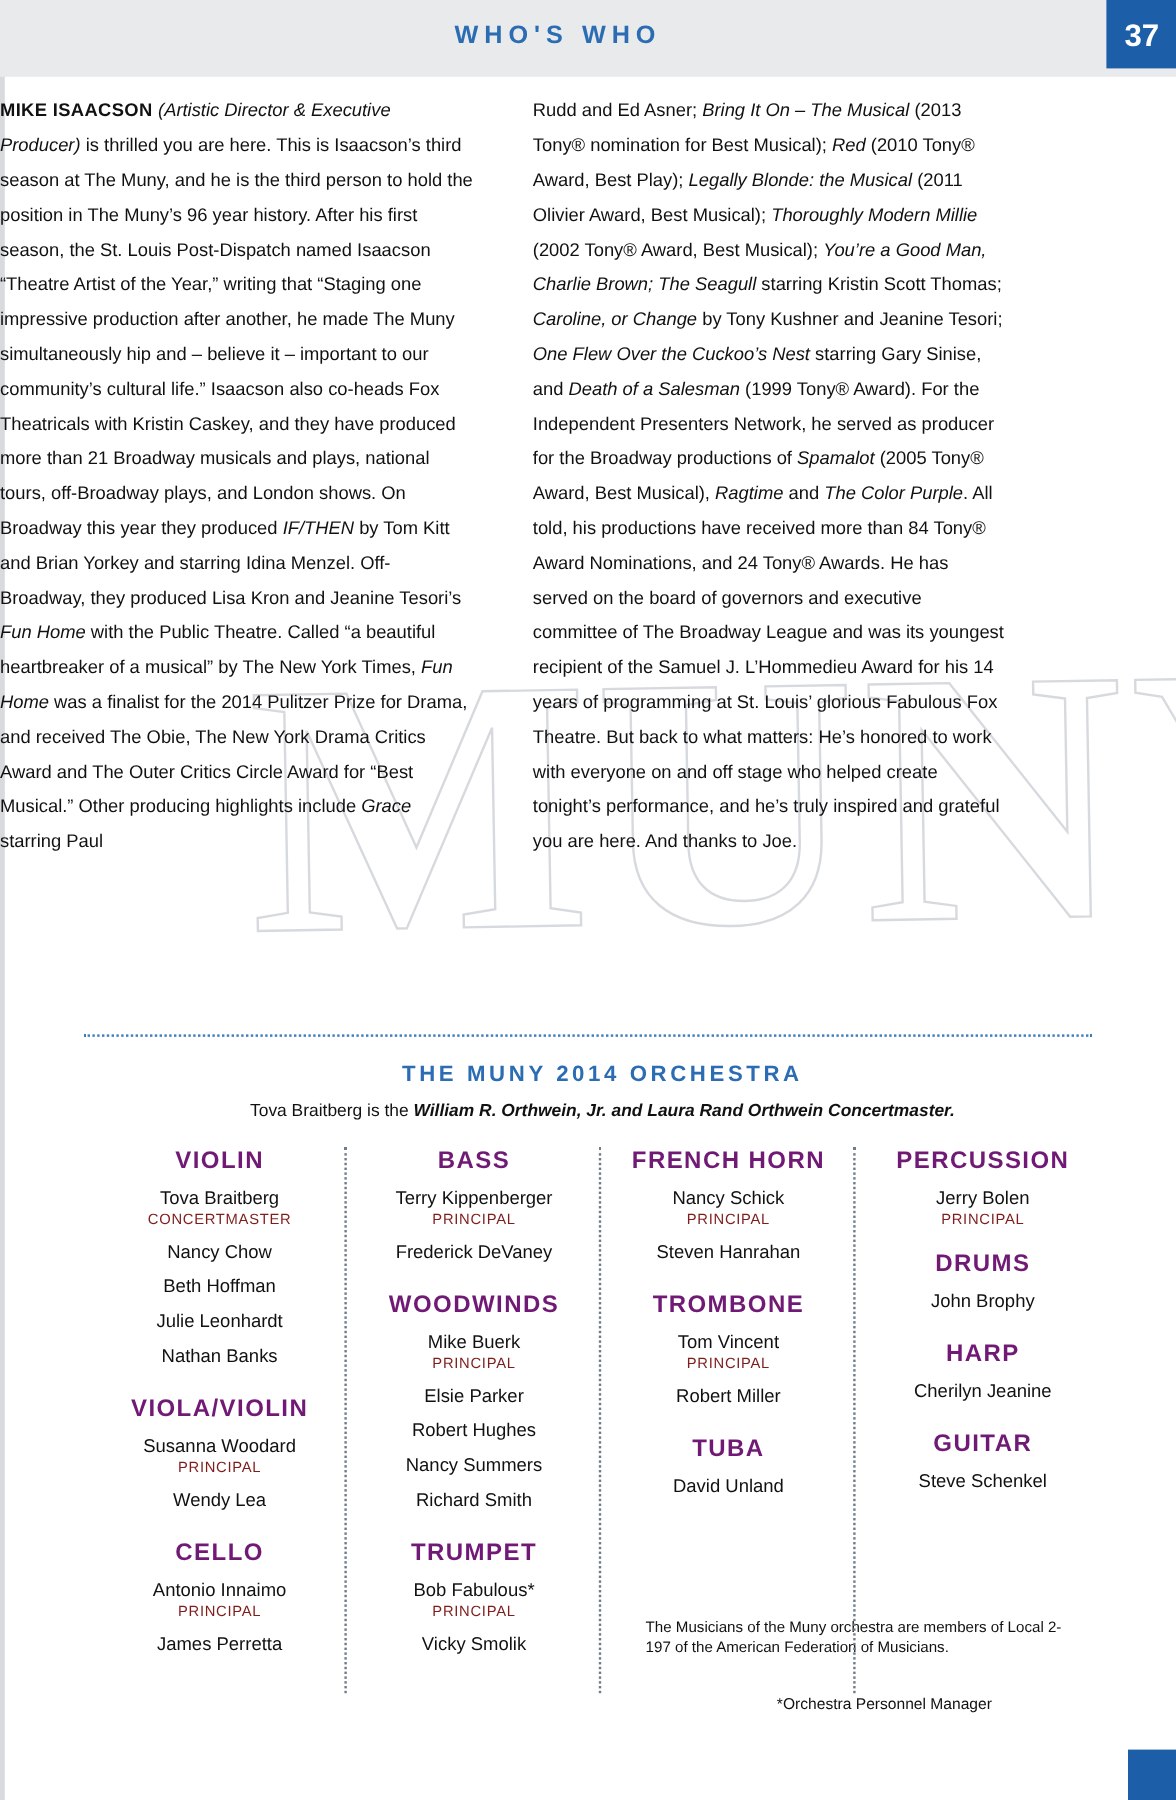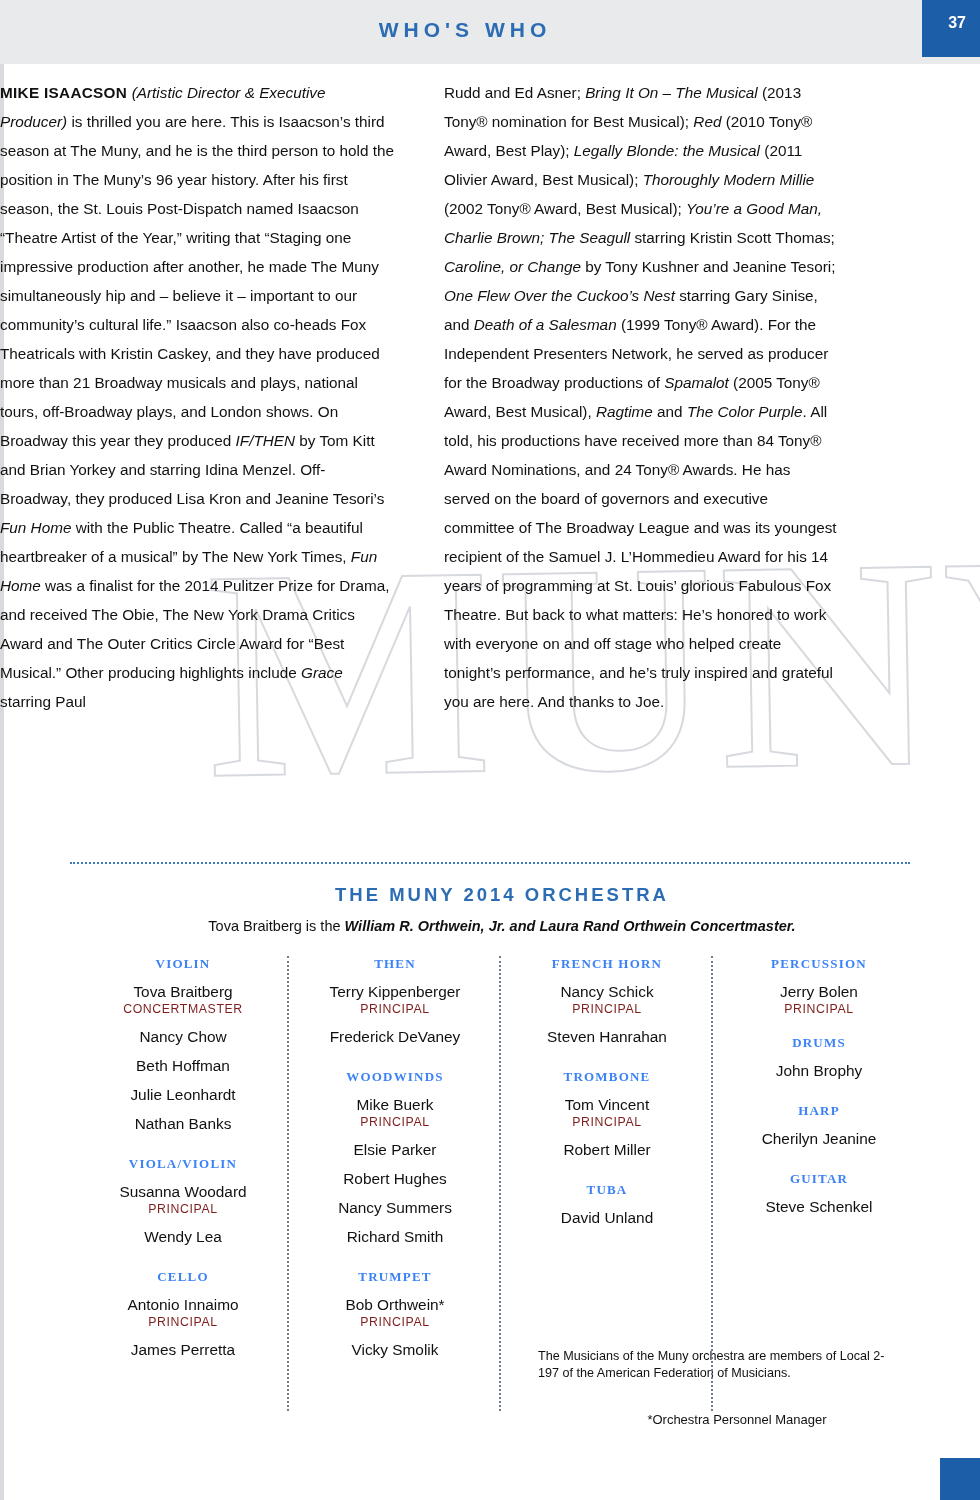--- a/index.html
+++ b/index.html
@@ -40,21 +40,21 @@
     top: 0;
     right: 0;
     width: 58px;
     height: 57px;
     background: #1c5fa8;
   }
   .page-number {
     position: absolute;
     top: 14px;
     right: 14px;
-    font-size: 16px;
+    font-size: 26px;
     font-weight: bold;
     color: #ffffff;
   }
 
   
   .watermark {
     position: absolute;
     top: 545px;
     left: 210px;
     width: 560px;
@@ -154,27 +154,26 @@
     box-sizing: border-box;
   }
   .ocol .sep {
     position: absolute;
     top: 0;
     right: 0;
     height: 455px;
     border-left: 2px dotted #6d7d8c;
   }
   .sect-head {
-    font-size: 13px;
+    font-size: 20px;
     font-weight: bold;
     letter-spacing: 1.2px;
     margin-top: 18px;
     margin-bottom: 5px;
-    color: #3b82f6;
-    font-family: Liberation Serif, serif;
+    color: #701a75;
   }
   .sect-head.first { margin-top: 0; }
   .player {
     font-size: 15.4px;
     line-height: 29px;
     color: #111;
   }
   .role {
     font-size: 12.3px;
     letter-spacing: 0.6px;
@@ -264,33 +263,33 @@
         <div class="player">Susanna Woodard</div>
         <div class="role">PRINCIPAL</div>
         <div class="player">Wendy Lea</div>
         <div class="sect-head">CELLO</div>
         <div class="player">Antonio Innaimo</div>
         <div class="role">PRINCIPAL</div>
         <div class="player">James Perretta</div>
         <div class="sep"></div>
       </div>
       <div class="ocol">
-        <div class="sect-head first">THEN</div>
+        <div class="sect-head first">BASS</div>
         <div class="player">Terry Kippenberger</div>
         <div class="role">PRINCIPAL</div>
         <div class="player">Frederick DeVaney</div>
         <div class="sect-head">WOODWINDS</div>
         <div class="player">Mike Buerk</div>
         <div class="role">PRINCIPAL</div>
         <div class="player">Elsie Parker</div>
         <div class="player">Robert Hughes</div>
         <div class="player">Nancy Summers</div>
         <div class="player">Richard Smith</div>
         <div class="sect-head">TRUMPET</div>
-        <div class="player">Bob Orthwein*</div>
+        <div class="player">Bob Fabulous*</div>
         <div class="role">PRINCIPAL</div>
         <div class="player">Vicky Smolik</div>
         <div class="sep"></div>
       </div>
       <div class="ocol">
         <div class="sect-head first">FRENCH HORN</div>
         <div class="player">Nancy Schick</div>
         <div class="role">PRINCIPAL</div>
         <div class="player">Steven Hanrahan</div>
         <div class="sect-head">TROMBONE</div>

